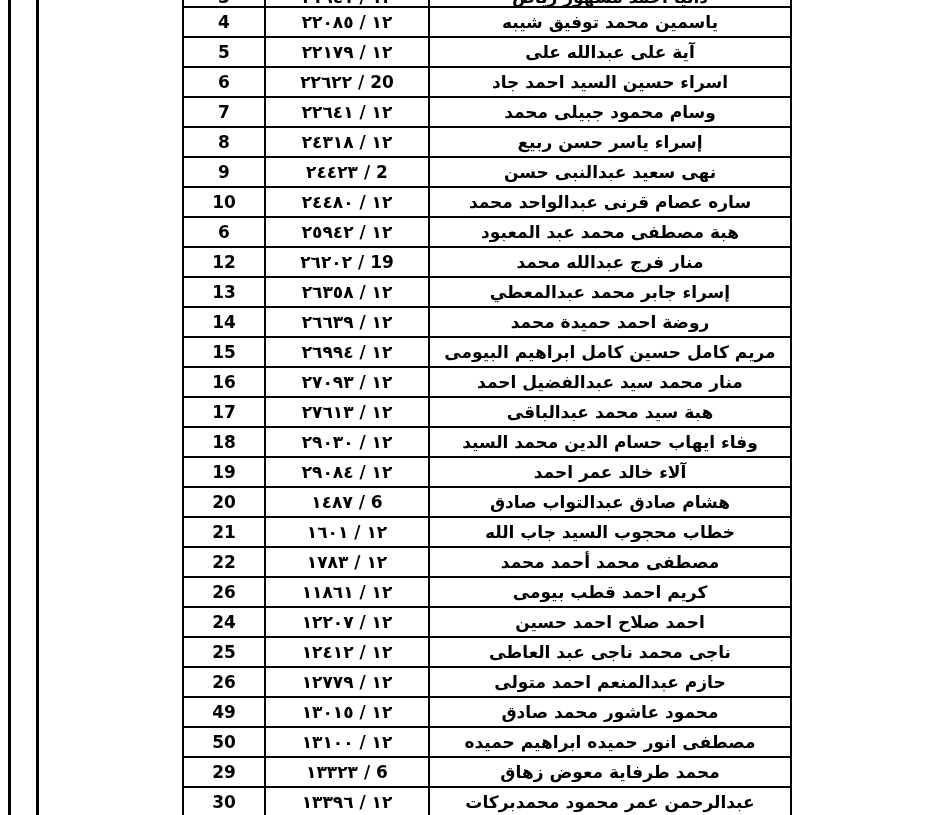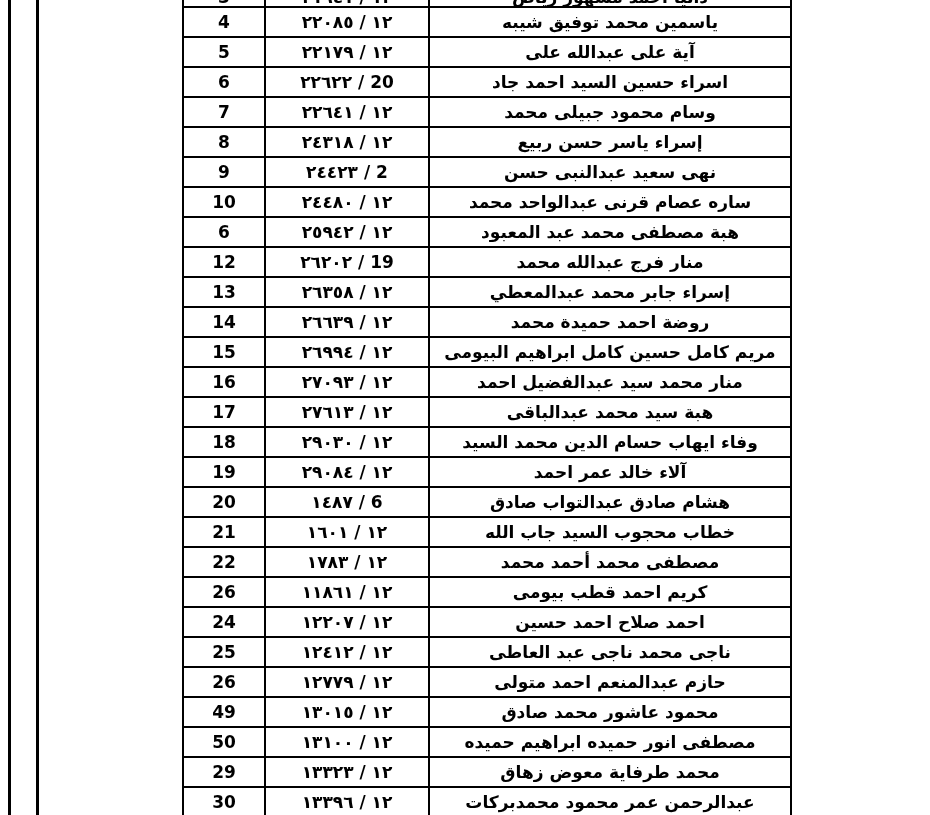--- a/index.html
+++ b/index.html
@@ -219,21 +219,21 @@
           <td class="c-code">١٢ / ١٣٠١٥</td>
           <td class="c-num">49</td>
         </tr>
         <tr>
           <td class="c-name">مصطفى انور حميده ابراهيم حميده</td>
           <td class="c-code">١٢ / ١٣١٠٠</td>
           <td class="c-num">50</td>
         </tr>
         <tr>
           <td class="c-name">محمد طرفاية معوض زهاق</td>
-          <td class="c-code">١٢ / ١٣٣٢٣</td>
+          <td class="c-code">6 / ١٣٣٢٣</td>
           <td class="c-num">29</td>
         </tr>
         <tr>
           <td class="c-name">عبدالرحمن عمر محمود محمدبركات</td>
           <td class="c-code">١٢ / ١٣٣٩٦</td>
           <td class="c-num">30</td>
         </tr>
 
       </tbody>
     </table>

